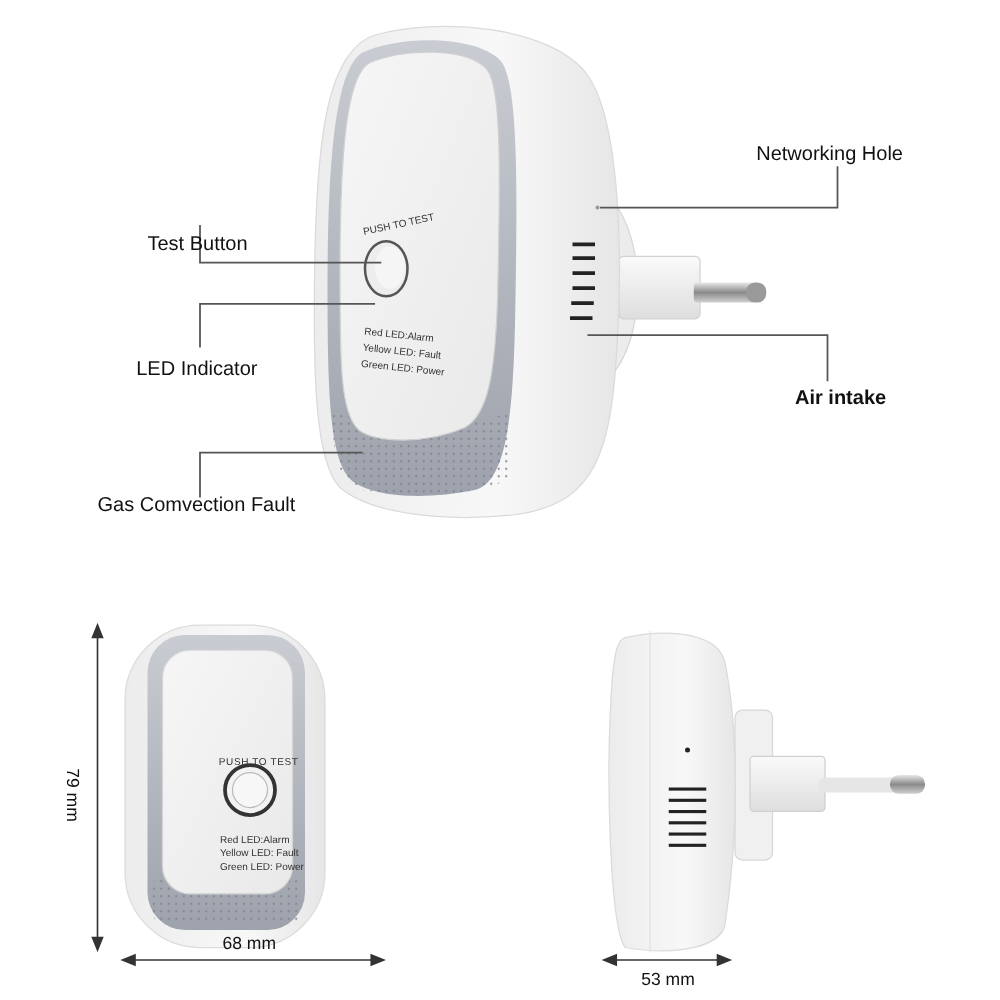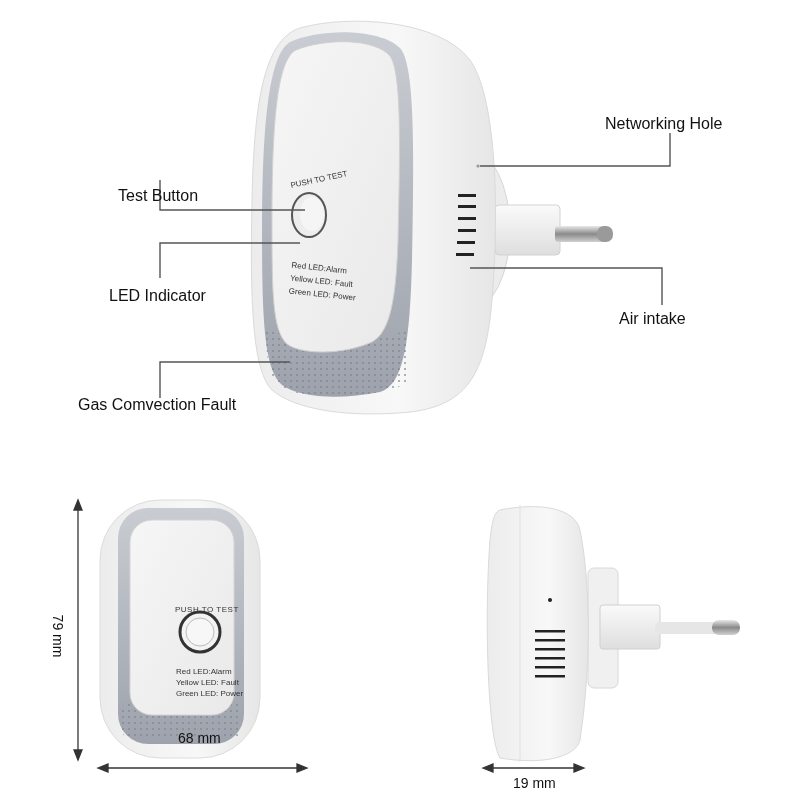--- a/index.html
+++ b/index.html
@@ -114,31 +114,31 @@
     <line x1="485" y1="768" x2="582" y2="768"></line>
     <polygon points="483,768 493,764 493,772"></polygon>
     <polygon points="584,768 574,764 574,772"></polygon>
   </g>
 </svg>
 
 <div class="label" style="left:118px; top:155px;margin-top:32px;">Test Button</div>
 <div class="label" style="left:109px; top:287px;">LED Indicator</div>
 <div class="label" style="left:78px; top:396px;">Gas Comvection Fault</div>
 <div class="label" style="left:605px; top:115px;">Networking Hole</div>
-<div class="label" style="left:619px; top:310px;">Air intake</div>
+<div class="label" style="left:636px; top:310px;font-weight:bold;">Air intake</div>
 
 <div class="abs" style="left:290px; top:175px; font-size:8px; transform:rotate(-12deg); color:#333;">PUSH TO TEST</div>
 <div class="abs" style="left:290px; top:262px; font-size:8px; line-height:13px; color:#333; transform:rotate(6deg);">
   <div>Red LED:Alarm</div>
   <div>Yellow LED: Fault</div>
   <div>Green LED: Power</div>
 </div>
 
 <div class="abs" style="left:175px; top:605px; font-size:8px; color:#333; letter-spacing:0.5px;">PUSH TO TEST</div>
 <div class="abs" style="left:176px; top:666px; font-size:8px; line-height:11px; color:#333;">
   <div>Red LED:Alarm</div>
   <div>Yellow LED: Fault</div>
   <div>Green LED: Power</div>
 </div>
 
 <div class="dim-text" style="left:37px; top:628px; transform:rotate(90deg); transform-origin:center;">79 mm</div>
-<div class="dim-text" style="left:178px; top:730px;">68 mm</div>
-<div class="dim-text" style="left:513px; top:775px;">19 mm</div>
+<div class="dim-text" style="left:178px; top:746px;">68 mm</div>
+<div class="dim-text" style="left:513px; top:775px;">53 mm</div>
 
 </body></html>

